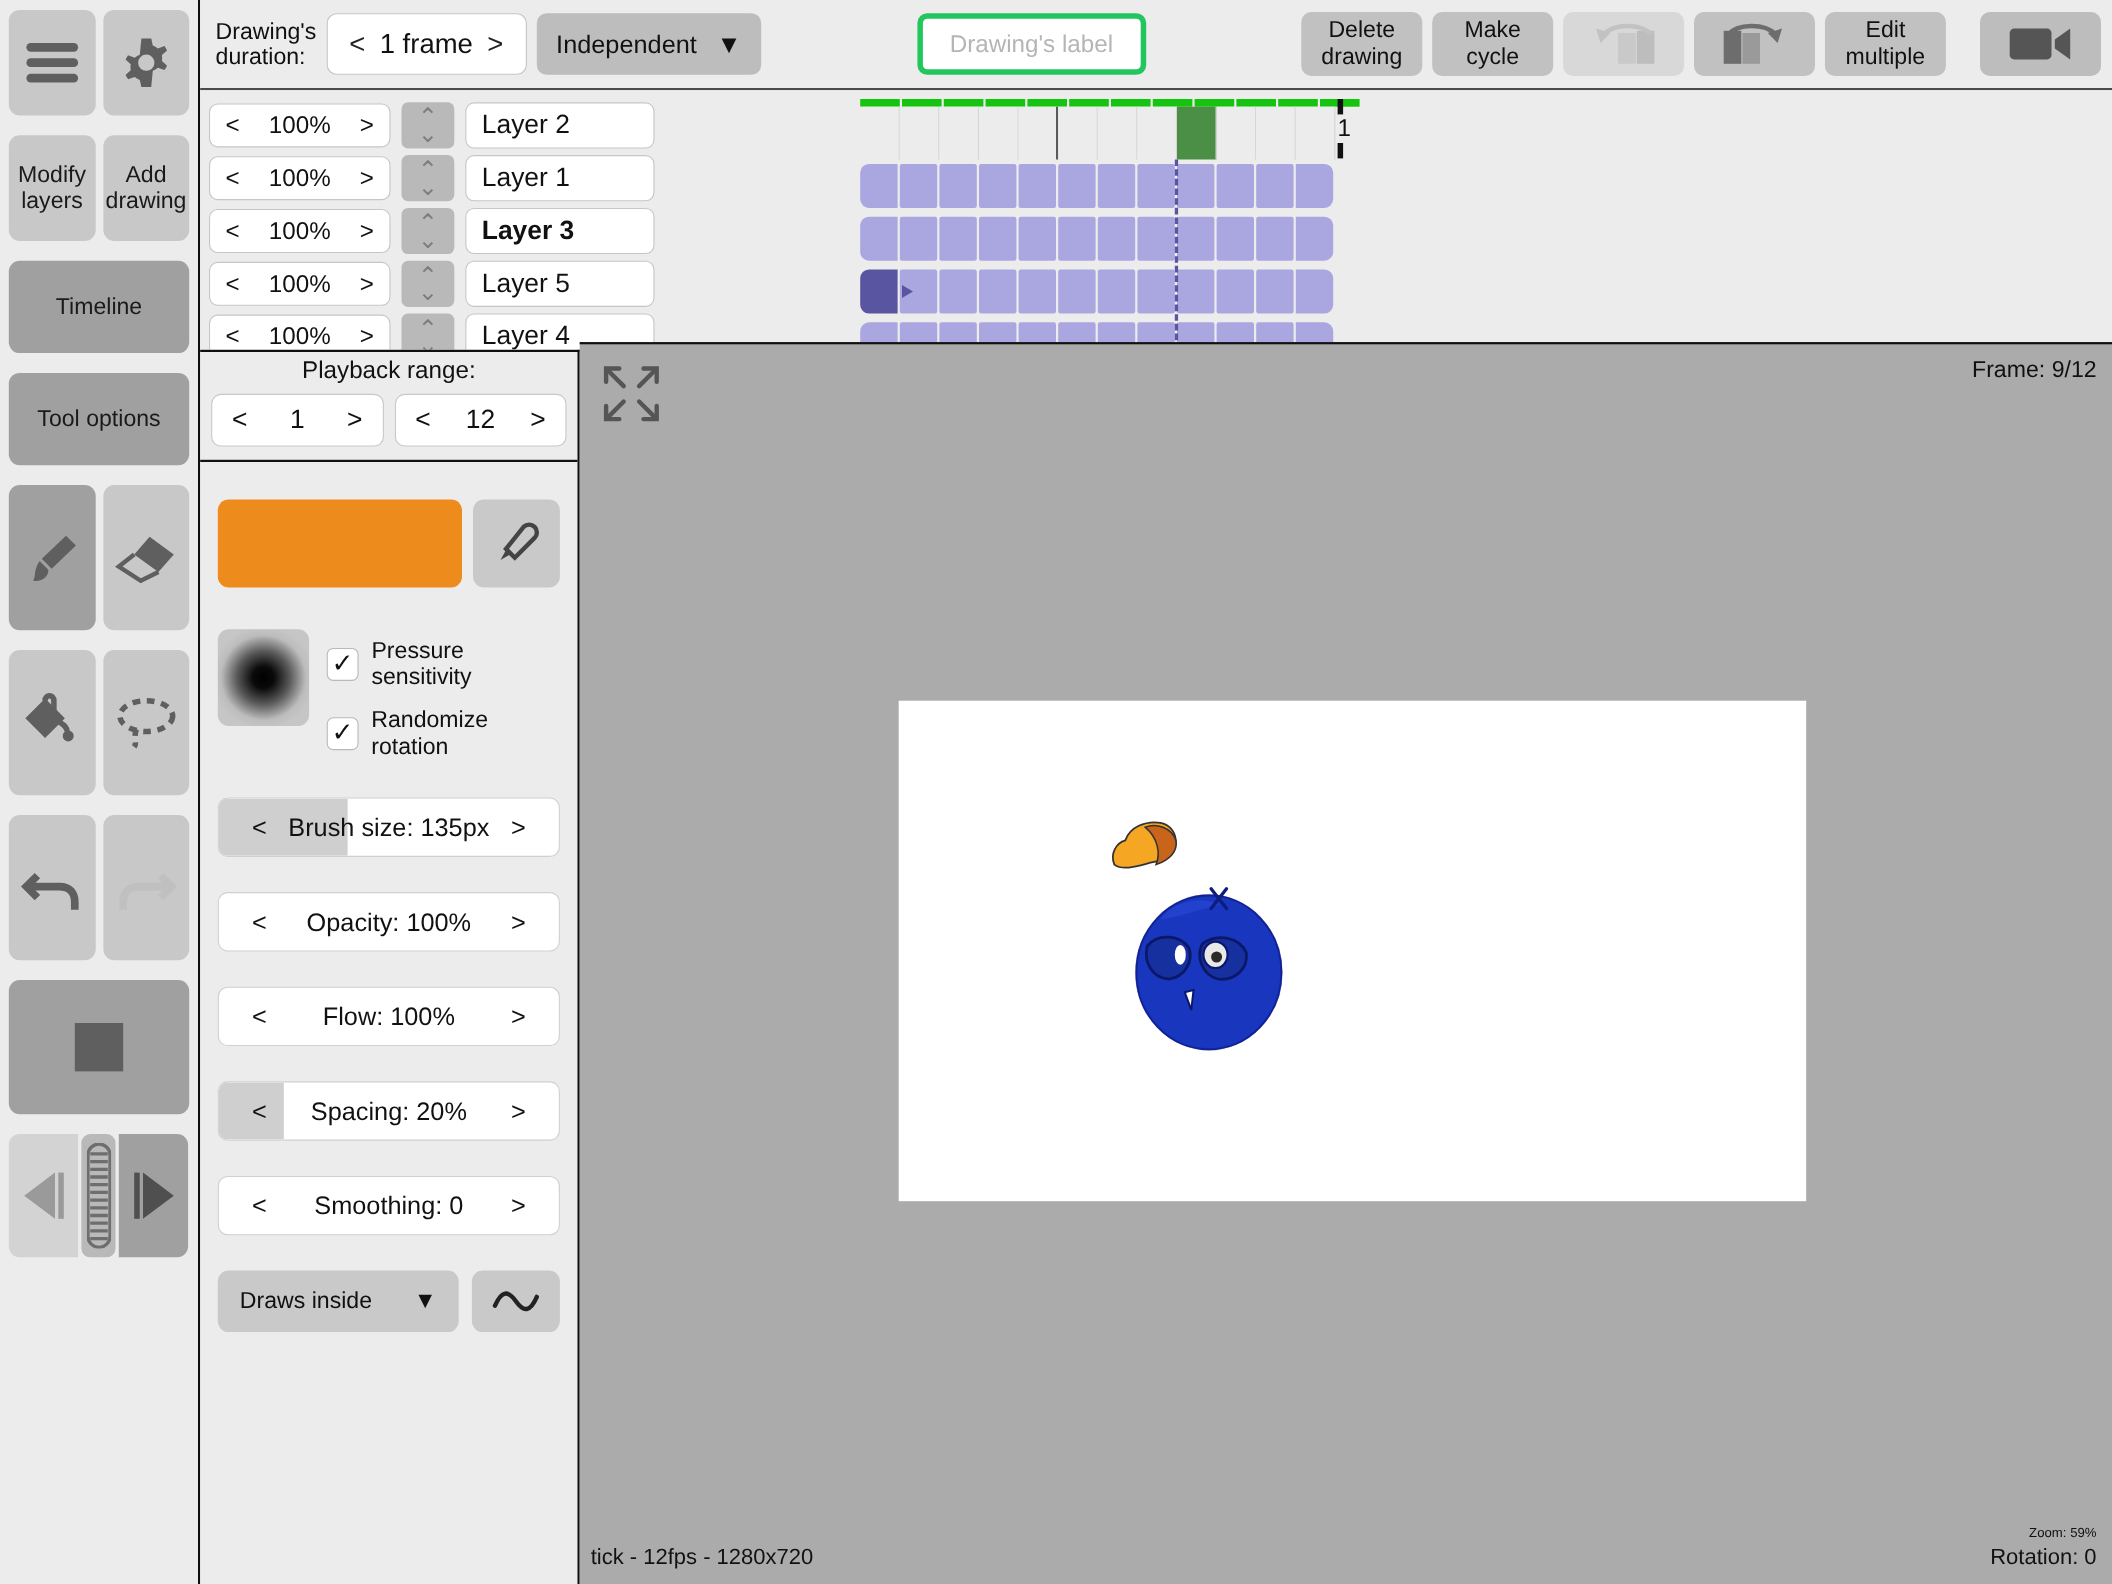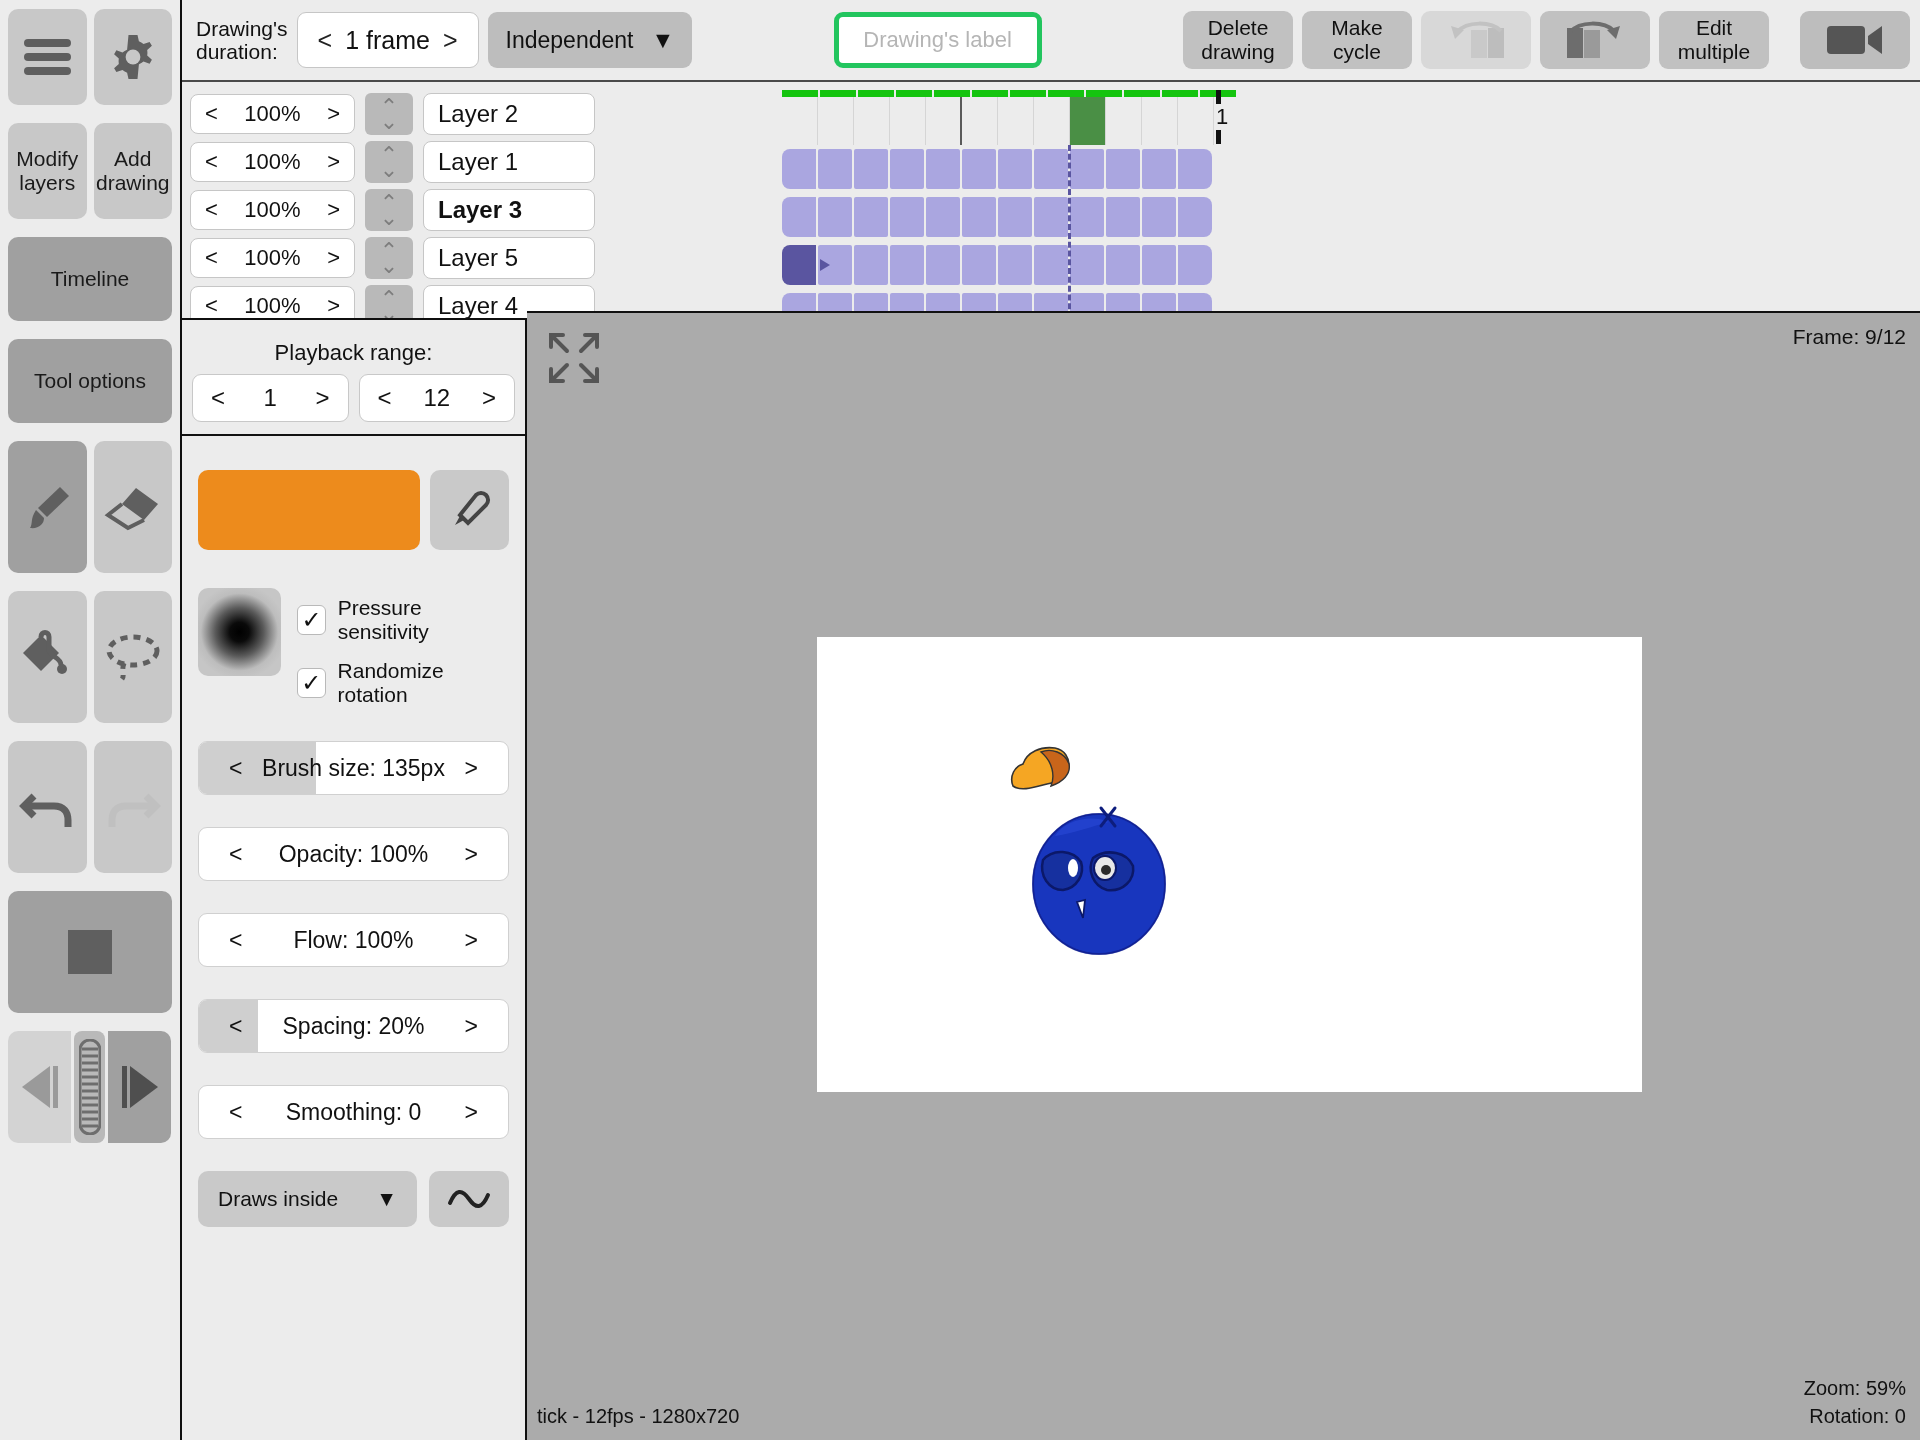--- a/index.html
+++ b/index.html
@@ -140,21 +140,21 @@
     text-align: center;
   }
   .end-marker .bar { width: 5px; height: 14px; background: #111; margin: 0 auto; }
 
   
   #tool-panel {
     position: absolute; left: 182px; top: 318px; width: 345px; bottom: 0;
     background: #ececec; border-right: 2px solid #0f0f0f; border-top: 2px solid #0f0f0f;
   }
   #playback-range {
-    padding: 20px 10px 12px; border-bottom: 2px solid #111;
+    padding: 4px 10px 12px; border-bottom: 2px solid #111;
   }
   .pb-title { text-align: center; font-size: 22px; color: #111; margin-bottom: 8px; }
   .pb-row { display: flex; gap: 10px; }
   .pb-box {
     flex: 1; height: 48px; background: #fff; border: 1px solid #c8c8c8; border-radius: 9px;
     display: flex; align-items: center; justify-content: space-between; padding: 0 18px;
     font-size: 24px; color: #111; cursor: pointer; user-select: none;
   }
   #brush-opts { padding: 34px 16px 0; }
   .color-row { display: flex; gap: 10px; margin-bottom: 38px; }
@@ -201,21 +201,21 @@
   }
 
   
   #canvas-area {
     position: absolute; left: 527px; top: 311px; right: 0; bottom: 0;
     background: #ababab; border-top: 2px solid #111;
     overflow: hidden;
   }
   #fit-icon { position: absolute; left: 20px; top: 18px; width: 54px; height: 54px; cursor: pointer; }
   #frame-readout { position: absolute; right: 14px; top: 12px; font-size: 21px; color: #111; }
-  #zoom-readout { position: absolute; right: 14px; bottom: 40px; font-size: 20px; color: #111; text-align: right; }
+  #zoom-readout { position: absolute; right: 14px; bottom: 40px; font-size: 12px; color: #111; text-align: right; }
   #rot-readout { position: absolute; right: 14px; bottom: 12px; font-size: 20px; color: #111; text-align: right; }
   #status-readout { position: absolute; left: 10px; bottom: 12px; font-size: 20px; color: #111; }
   #paper {
     position: absolute; left: 290px; top: 324px; width: 825px; height: 455px; background: #fff;
   }
   #drawing { position: absolute; left: 190px; top: 105px; }
 </style>
 </head>
 <body>
 

